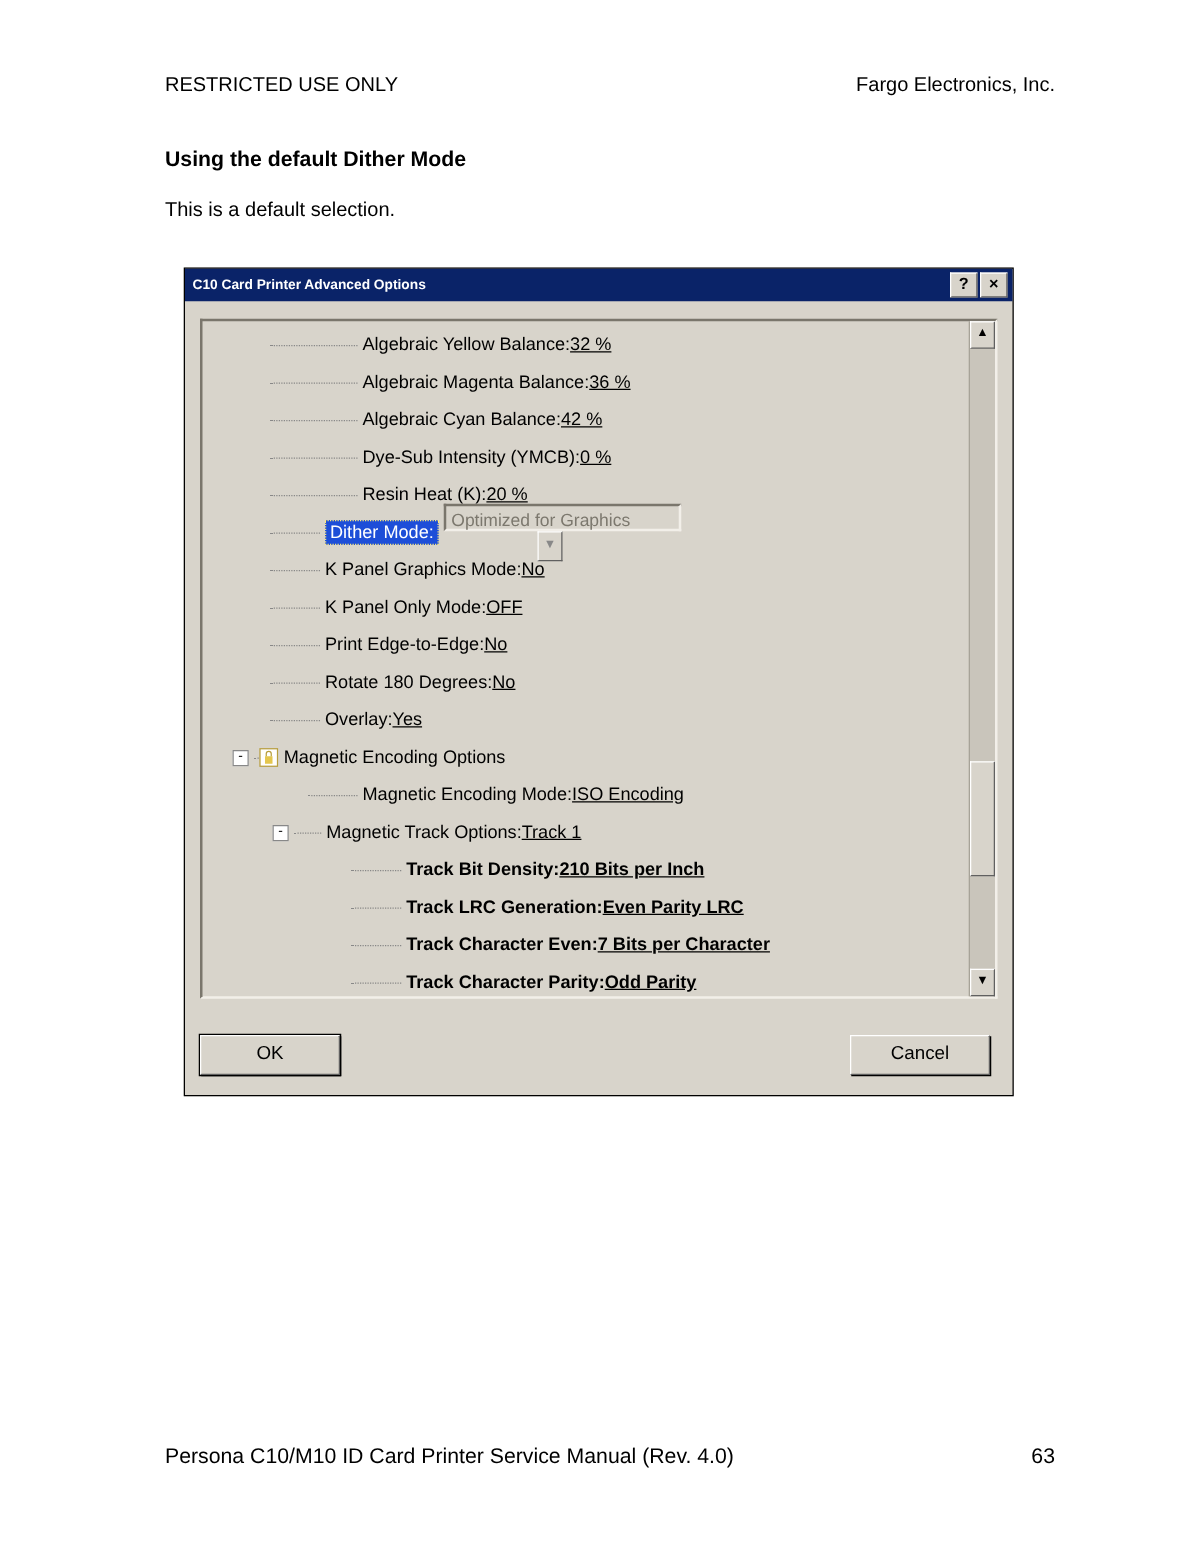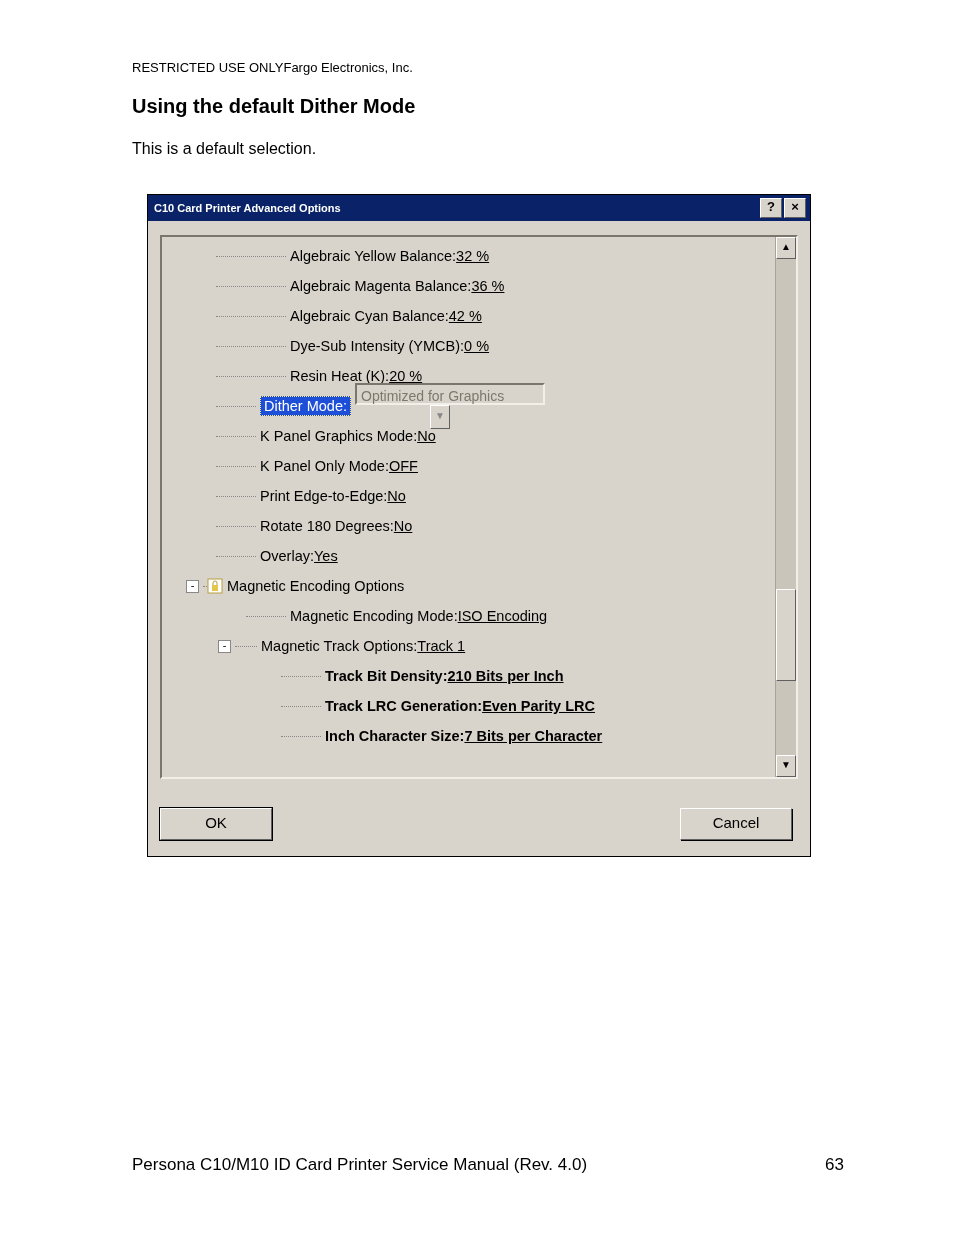--- a/index.html
+++ b/index.html
@@ -11,26 +11,26 @@
   }
   .page {
     width: 954px;
     min-height: 1235px;
     box-sizing: border-box;
     padding: 60px 110px 40px 132px;
     position: relative;
   }
   .hdr-row {
     display: flex;
-    justify-content: flex-start;
-    font-size: 13px;
-    margin-bottom: 20px;
+    justify-content: space-between;
+    font-size: 16px;
+    margin-bottom: 40px;
   }
   .section-title {
-    font-size: 20px;
+    font-size: 17px;
     font-weight: bold;
     margin: 0 0 22px 0;
   }
   .body-text {
     font-size: 16px;
     margin: 0 0 36px 0;
   }
 
   
   .dialog {
@@ -398,22 +398,29 @@
           <div class="tree-row">
               <div class="indent-d">
                 <div class="dots-short"></div>
             <span class="lbl">Track LRC Generation: </span>
             <span class="lbl val-underline">Even Parity LRC</span>
           </div>
             </div>
           <div class="tree-row">
               <div class="indent-d">
                 <div class="dots-short"></div>
-            <span class="lbl">Inch Character Size: </span>
+            <span class="lbl">Track Character Even: </span>
             <span class="lbl val-underline">7 Bits per Character</span>
+          </div>
+            </div>
+          <div class="tree-row">
+              <div class="indent-d">
+                <div class="dots-short"></div>
+            <span class="lbl">Track Character Parity: </span>
+            <span class="lbl val-underline">Odd Parity</span>
           </div>
             </div>
 
         </div>
 
         <div class="scrollbar">
           <div class="sb-btn">▲</div>
           <div class="sb-track-top">
             <div class="sb-thumb"></div>
           </div>

